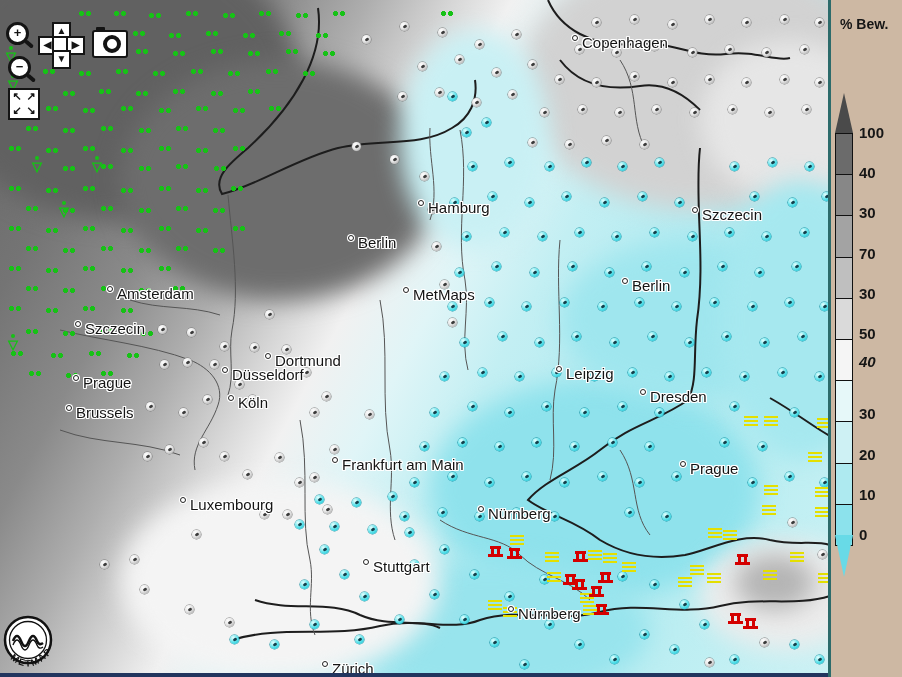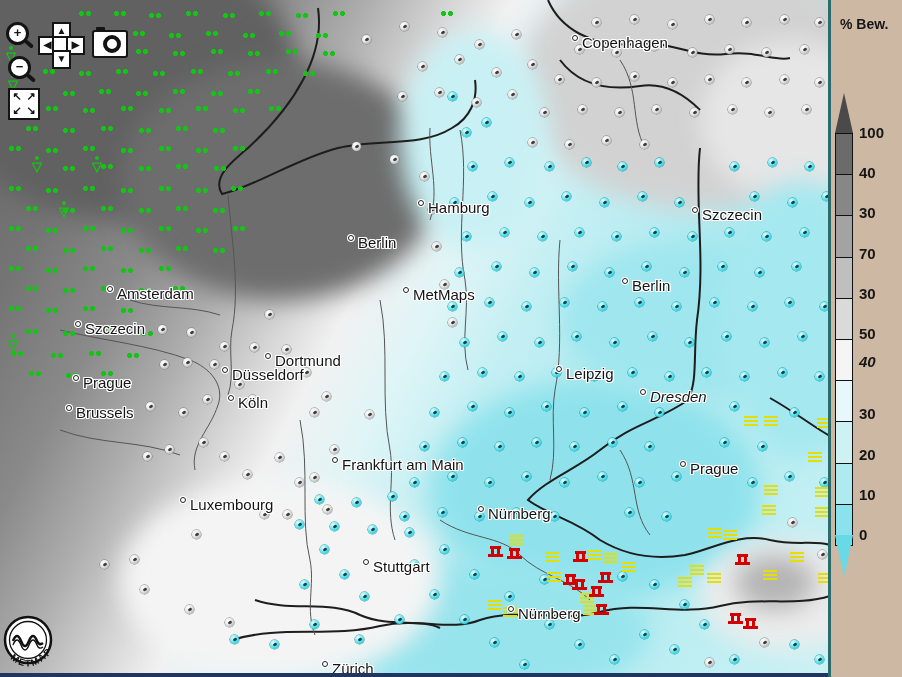--- a/index.html
+++ b/index.html
@@ -569,21 +569,21 @@
         <span>Düsseldorf</span>
       </div>
       <div class="city" style="left: 556px; top: 345px;">
         <span class="city-dot"></span>
         <span>Leipzig</span>
       </div>
       <div class="city" style="left: 73px; top: 354px;">
         <span class="city-dot"></span>
         <span>Prague</span>
       </div>
-      <div class="city" style="left: 640px; top: 368px; font-style: italic;">
+      <div class="city" style="left: 640px; top: 368px;">
         <span class="city-dot"></span>
         <span>Dresden</span>
       </div>
       <div class="city" style="left: 228px; top: 374px;">
         <span class="city-dot"></span>
         <span>Köln</span>
       </div>
       <div class="city" style="left: 66px; top: 384px;">
         <span class="city-dot"></span>
         <span>Brussels</span>

